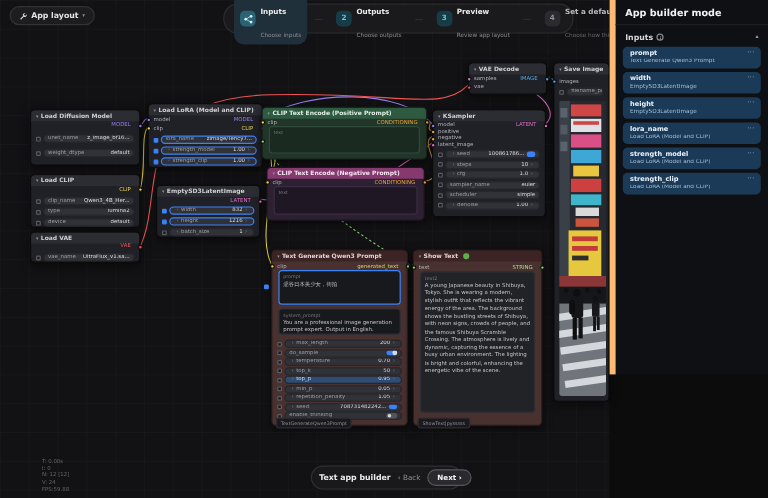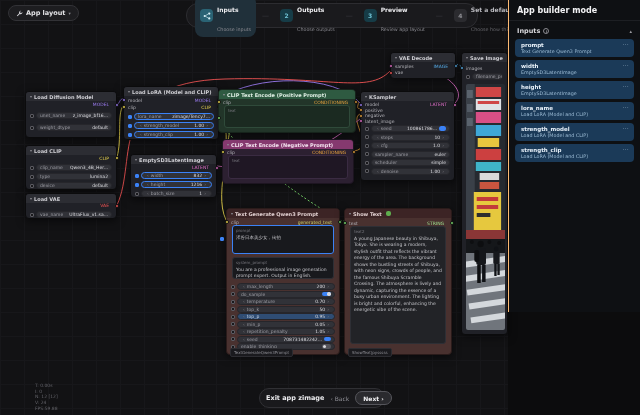--- a/index.html
+++ b/index.html
@@ -39,21 +39,21 @@
   .step.active{background:#20303a}
   .badge{width:13px;height:13px;border-radius:4px;display:flex;align-items:center;justify-content:center;font-size:6px;font-weight:bold}
   .b-teal{background:#2a6374;color:#cfeef5}
   .b-dim{background:#163c47;color:#6fc2d4}
   .b-grey{background:#2b2b2f;color:#909096}
   .slab{font-size:6px;font-weight:bold;color:#ececef;line-height:1.2;white-space:nowrap}
   .ssub{font-size:4.8px;color:#8b8b92;line-height:1.2;white-space:nowrap}
   .step.dis .slab{color:#b9b9be}.step.dis .ssub{color:#66666c}
   .sep{color:#3d3d42;font-size:7px}
   
-  #sidebar{position:absolute;left:508px;top:0;width:132px;height:312px;background:#0e1013;border-left:1px solid #fdba74;z-index:6}
+  #sidebar{position:absolute;left:508px;top:0;width:132px;height:312px;background:#0e1013;border-left:5px solid #fdba74;z-index:6}
   #sb-title{padding:6px 8px 5px;color:#f2f2f4;font-size:8px;font-weight:bold;border-bottom:1px solid #1d1f23}
   #sb-inputs-row{display:flex;align-items:center;gap:3px;padding:6px 8px 4px;color:#d8d8dc;font-size:6.5px;font-weight:bold}
   .info{width:6px;height:6px;border:1px solid #8a8a90;border-radius:50%;color:#8a8a90;font-size:4px;display:flex;align-items:center;justify-content:center;font-style:italic}
   .caret{margin-left:auto;color:#9a9aa0;font-size:5px}
   .card{position:relative;margin:0 6px 3px;height:18px;background:#1b3a58;border-radius:4px;padding:2.5px 6px}
   .ctitle{color:#eaf3fb;font-size:5.5px;font-weight:bold;line-height:1.3}
   .csub{color:#9dbdd6;font-size:4.8px;line-height:1.3;white-space:nowrap;overflow:hidden}
   .cmenu{position:absolute;right:5px;top:2px;color:#bcd4e6;font-size:5px;letter-spacing:.5px}
   
   #bottombar{position:absolute;left:259px;top:388px;width:126px;height:20px;z-index:5;display:flex;align-items:center;background:#19191c;border:1px solid #303034;border-radius:10px;padding:0 6px;gap:6px}
@@ -590,21 +590,21 @@
       <span class="cmenu">···</span>
     </div>
     <div class="card">
       <div class="ctitle">strength_clip</div>
       <div class="csub">Load LoRA (Model and CLIP)</div>
       <span class="cmenu">···</span>
     </div>
   </div>
 
   <div id="bottombar">
-    <span id="exitbtn">Exit app zimage</span>
+    <span id="exitbtn">Text app builder</span>
     <span id="backbtn"><span>‹</span> <span>Back</span></span>
     <span id="nextbtn">
         <span>Next</span>
         <span>›</span>
       </span>
   </div>
 
 </div>
 
 </body></html>

